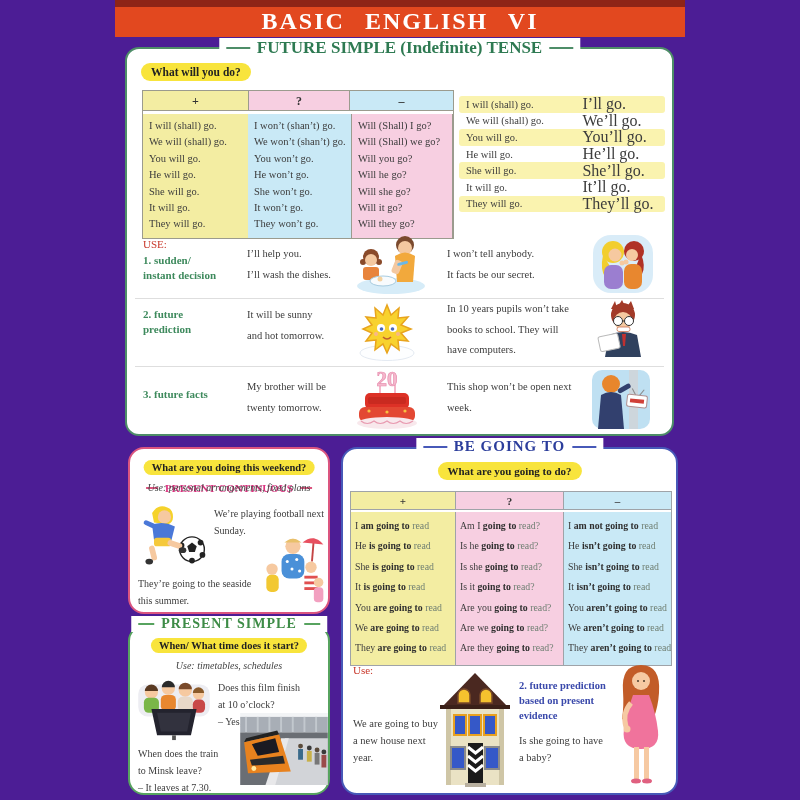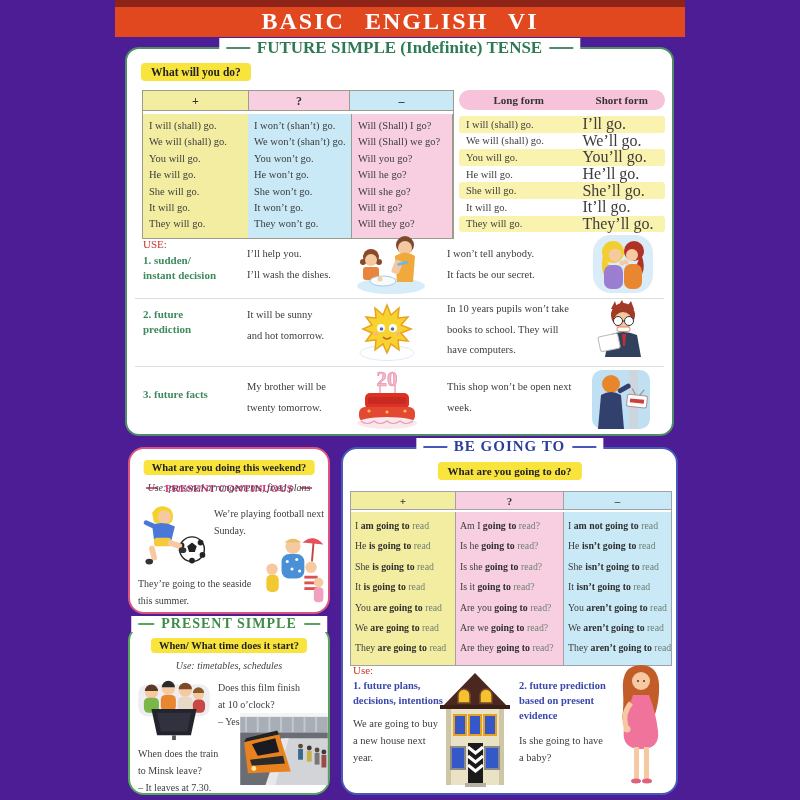--- a/index.html
+++ b/index.html
@@ -33,21 +33,21 @@
     border: 2px solid #57A35F; border-radius: 16px; }
   .ps .box-title { color: #3E8C47; font-size: 14px; letter-spacing: 1px; }
   .ps .dsh { background: #57A35F; width: 16px; }
 
   .bgt { left: 341px; top: 447px; width: 337px; height: 348px;
     border: 2px solid #4759B8; border-radius: 16px; }
   .bgt .box-title { color: #2C3E9C; font-size: 15px; letter-spacing: 1px; }
   .bgt .dsh { background: #4759B8; }
 
   
-  .pill { position: absolute; background: #F8E43C; border-radius: 4px; font-weight: bold;
+  .pill { position: absolute; background: #F8E43C; border-radius: 9px; font-weight: bold;
     color: #222; text-align: center; font-size: 11.5px; padding: 3px 10px; white-space: nowrap; }
 
   
   .contr { position: absolute; left: 150px; top: 9px; width: 170px; text-align: center;
     font-weight: bold; font-size: 11px; color: #C23B27; line-height: 14px; }
   .contr .eq { color: #3E9060; }
 
   
   .ftable { position: absolute; left: 15px; top: 41px; width: 312px;
     border: 1px solid #9B9B8E; background: #fff; }
@@ -153,24 +153,20 @@
           <div class="tl">Will you go?</div>
           <div class="tl">Will he go?</div>
           <div class="tl">Will she go?</div>
           <div class="tl">Will it go?</div>
           <div class="tl">Will they go?</div>
         </div>
       </div>
     </div>
 
     <div class="forms">
-      <div class="forms-head">
-        <span class="fh-l">Long form</span>
-        <span class="fh-s">Short form</span>
-      </div>
       <div class="forms-body">
         <div class="frow y">
             <span class="fl">I will (shall) go.</span>
             <span class="fs">I’ll go.</span>
           </div>
         <div class="frow">
             <span class="fl">We will (shall) go.</span>
             <span class="fs">We’ll go.</span>
           </div>
         <div class="frow y">
@@ -480,24 +476,20 @@
           <div class="gl"><span>She </span><b>isn’t going to</b><span class="verb"> read</span></div>
           <div class="gl"><span>It </span><b>isn’t going to</b><span class="verb"> read</span></div>
           <div class="gl"><span>You </span><b>aren’t going to</b><span class="verb"> read</span></div>
           <div class="gl"><span>We </span><b>aren’t going to</b><span class="verb"> read</span></div>
           <div class="gl"><span>They </span><b>aren’t going to</b><span class="verb"> read</span></div>
         </div>
       </div>
     </div>
 
     <div class="use-label" style="left:10px; top:215px;">Use:</div>
-    <div class="bname" style="left:10px; top:229px;">
-      <div>1. future plans,</div>
-      <div>decisions, intentions</div>
-    </div>
     <div class="bex" style="left:10px; top:266px;">
       <div>We are going to buy</div>
       <div>a new house next</div>
       <div>year.</div>
     </div>
     <svg class="illus" style="left:95px; top:222px;" width="74" height="118" viewBox="0 0 74 118">
       <polygon points="4,36 37,2 70,36" fill="#4A2820"></polygon>
       <rect x="2" y="34" width="70" height="4" fill="#3A2018"></rect>
       <path d="M20 32 v-8 a6 6 0 0 1 12 0 v8 z" fill="#F5C22E" stroke="#7A4A28" stroke-width="1.5"></path>
       <path d="M42 32 v-8 a6 6 0 0 1 12 0 v8 z" fill="#F5C22E" stroke="#7A4A28" stroke-width="1.5"></path>

